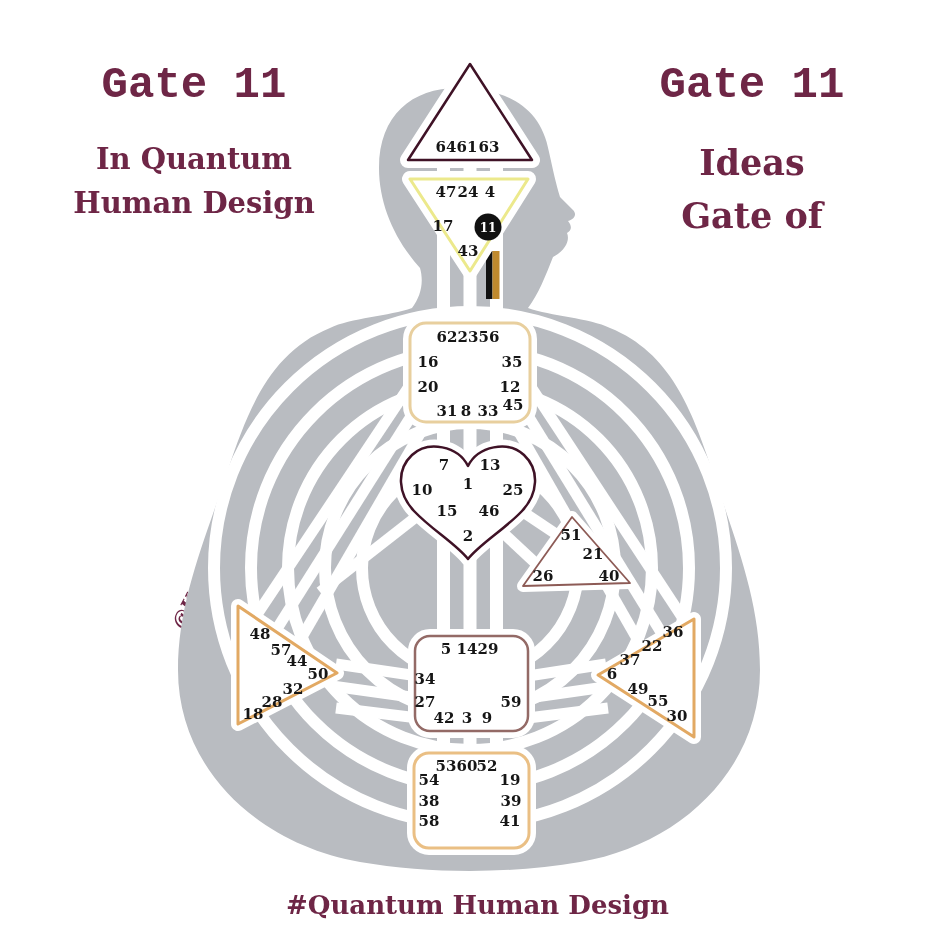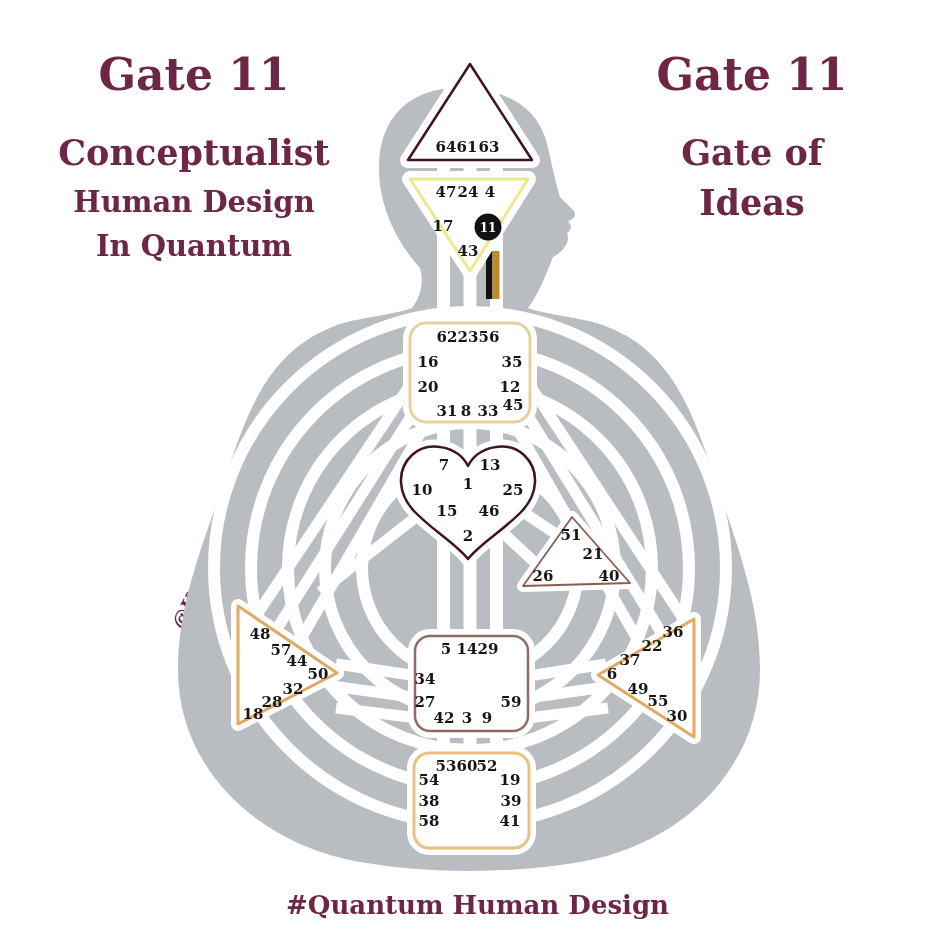--- a/index.html
+++ b/index.html
@@ -2,21 +2,21 @@
 <html><head>
 <meta charset="utf-8">
 <style>
   html,body{margin:0;padding:0;background:#ffffff;}
   .canvas{
     position:relative;width:937px;height:938px;background:#ffffff;overflow:hidden;
     font-family:"DejaVu Serif","Liberation Serif",serif;
   }
   .maroon{color:#6e2646;}
   .heading-block{position:absolute;text-align:center;font-weight:bold;}
-  .heading-block .gate-title{font-size:44px;line-height:1;margin:7px 0 38px 0;}
+  .heading-block .gate-title{font-size:44px;line-height:1;margin:17px 0 38px 0;font-family:Liberation Mono, monospace;}
   .left-block{left:18px;top:46px;width:352px;}
   .right-block{left:578px;top:46px;width:348px;}
   .sub-line{font-size:35px;line-height:1.0;margin:0 0 15px 0;}
   .sub-line.tight{margin-bottom:18px;}
   .ctx-line{font-size:29px;line-height:1.0;margin:0 0 15px 0;}
   .watermark{
     position:absolute;left:96px;top:515px;width:268px;text-align:center;
     font-size:19px;font-weight:bold;font-style:italic;
     transform:rotate(-62deg);
   }
@@ -33,29 +33,28 @@
     font-weight:bold;font-size:12px;fill:#ffffff;text-anchor:middle;
   }
 </style>
 </head>
 <body>
 
 <div class="canvas">
 
   <div class="heading-block left-block maroon">
     <div class="gate-title">Gate 11</div>
-    <div class="sub-line tight">Conceptualist</div>
+    <div class="ctx-line">In Quantum</div>
     <div class="ctx-line">Human Design</div>
-    <div class="ctx-line">In Quantum</div>
   </div>
 
   <div class="heading-block right-block maroon">
     <div class="gate-title">Gate 11</div>
+    <div class="sub-line tight">Ideas</div>
     <div class="sub-line">Gate of</div>
-    <div class="sub-line tight">Ideas</div>
   </div>
 
   <div class="watermark maroon">@Karen Curry Parker</div>
 
   <div class="footer-tag maroon">#Quantum Human Design</div>
 
   <svg width="937" height="938" viewBox="0 0 937 938" style="position:absolute;left:0;top:0;">
 
     <path fill="#b9bcc1" d="
       M 412 308

